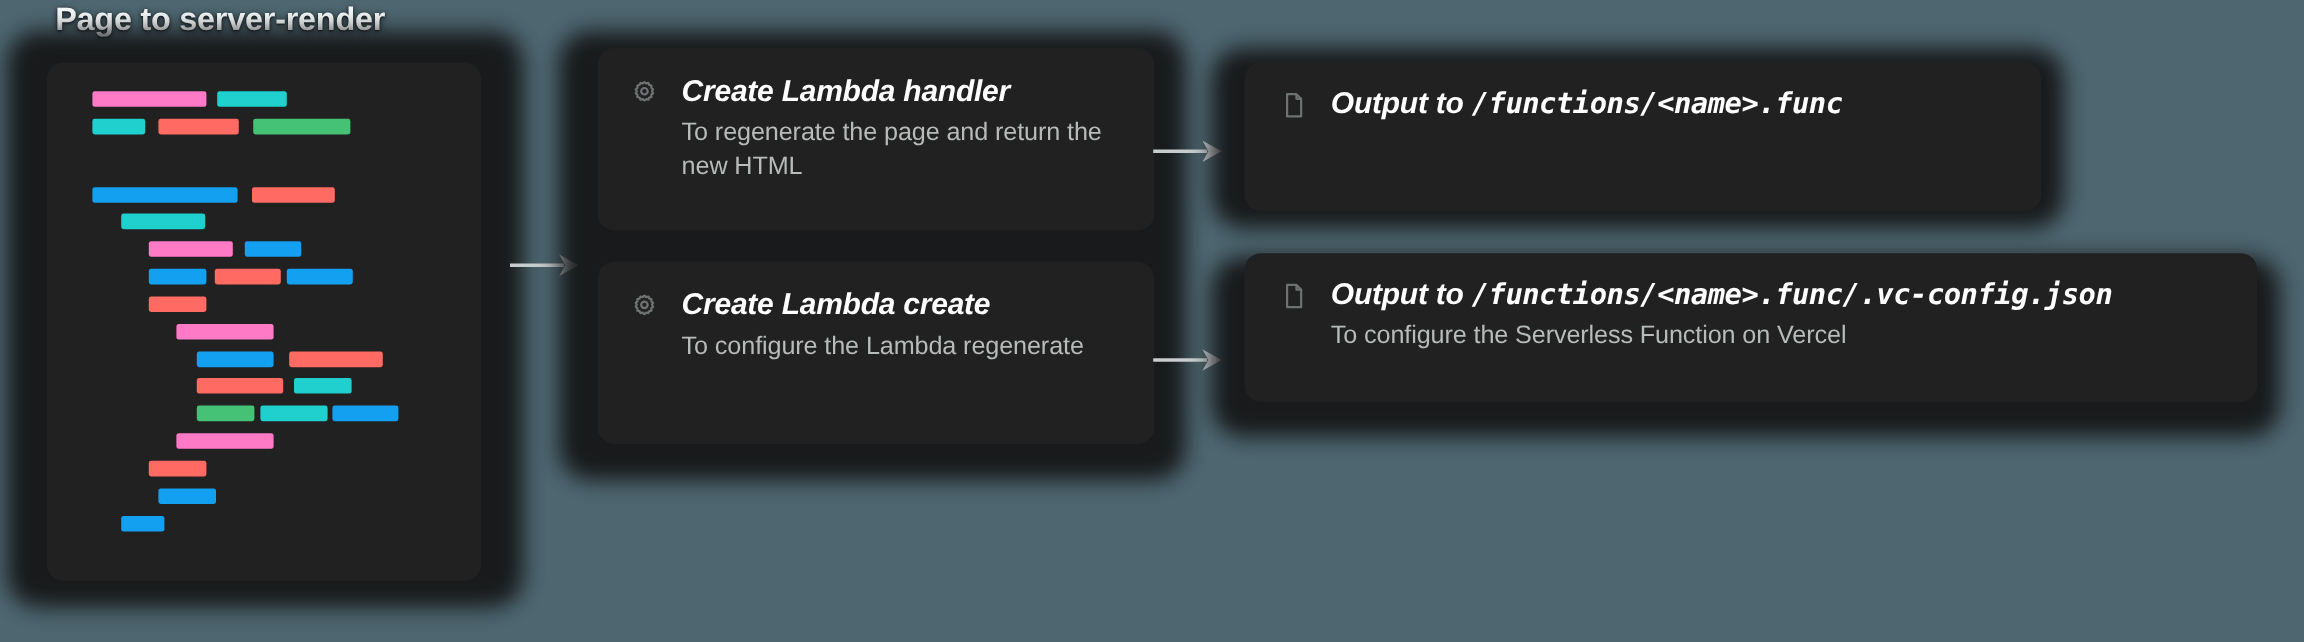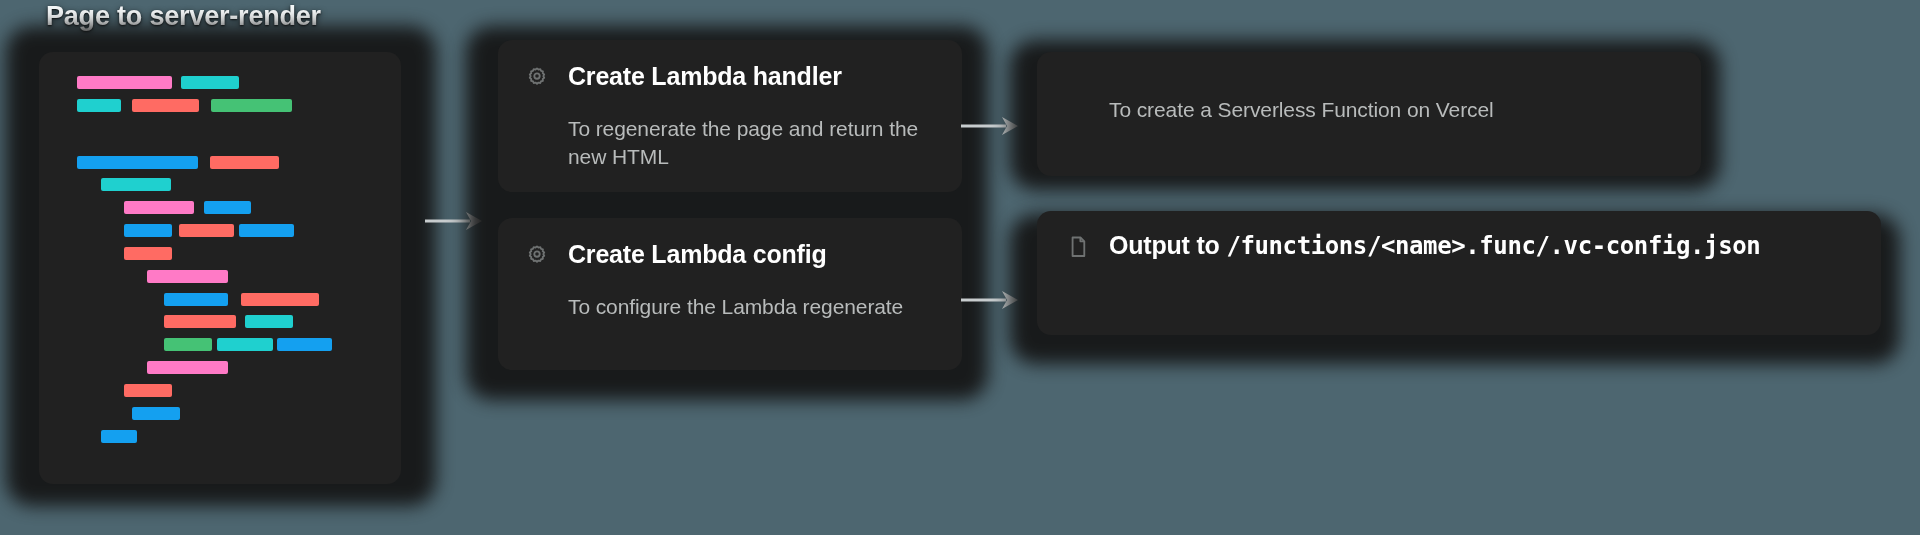--- a/index.html
+++ b/index.html
@@ -93,32 +93,33 @@
     color: #6f7272;
   }
   .card-icon svg { display: block; width: 26px; height: 26px; }
   .card-title {
     font-size: 25px;
     font-weight: 700;
     color: #ffffff;
     line-height: 1.12;
     letter-spacing: -0.2px;
     white-space: nowrap;
+    font-style: italic;
   }
   .card-title .path {
     font-family: "DejaVu Sans Mono", "Liberation Mono", monospace;
     font-weight: 700;
     font-size: 24px;
     letter-spacing: -0.4px;
   }
   .card-sub {
     font-size: 21px;
     color: #b8bbbb;
     line-height: 1.32;
-    margin-top: 24px;
+    margin-top: 6px;
     margin-left: 44px;
     letter-spacing: -0.1px;
   }
 
   #card-lambda-handler { left: 498px; top: 40px;  width: 464px; height: 152px; }
   #card-lambda-config  { left: 498px; top: 218px; width: 464px; height: 152px; }
 
   
   #out1-glow { left: 1010px; top: 40px;  width: 710px; height: 150px; }
   #out2-glow { left: 1010px; top: 214px; width: 890px; height: 150px; }
@@ -203,21 +204,21 @@
   </div>
 
   <div class="card" id="card-lambda-config">
     <div class="card-head">
       <span class="card-icon">
         <svg viewBox="0 0 24 24" aria-hidden="true">
           <path fill="none" stroke="currentColor" stroke-width="1.7" stroke-linejoin="round" d="M12 3.1 13.35 4.2 15.05 3.8 15.75 5.4 17.45 5.8 17.3 7.55 18.65 8.65 17.85 10.2 18.65 11.75 17.3 12.85 17.45 14.6 15.75 15 15.05 16.6 13.35 16.2 12 17.3 10.65 16.2 8.95 16.6 8.25 15 6.55 14.6 6.7 12.85 5.35 11.75 6.15 10.2 5.35 8.65 6.7 7.55 6.55 5.8 8.25 5.4 8.95 3.8 10.65 4.2 Z"></path>
           <circle cx="12" cy="10.2" r="2.5" fill="none" stroke="currentColor" stroke-width="1.7"></circle>
         </svg>
       </span>
-      <span class="card-title">Create Lambda config</span>
+      <span class="card-title">Create Lambda create</span>
     </div>
     <div class="card-sub">To configure the Lambda regenerate</div>
   </div>
 
   <div class="arrow" id="arrow-handler-to-out">
     <svg viewBox="0 0 62 24" width="62" height="24" aria-hidden="true">
       <path d="M1 12 H46" stroke="currentColor" stroke-width="3" fill="none"></path>
       <path d="M42 3 L58 12 L42 21 L47 12 Z" fill="currentColor"></path>
     </svg>
   </div>
@@ -225,30 +226,41 @@
     <svg viewBox="0 0 62 24" width="62" height="24" aria-hidden="true">
       <path d="M1 12 H46" stroke="currentColor" stroke-width="3" fill="none"></path>
       <path d="M42 3 L58 12 L42 21 L47 12 Z" fill="currentColor"></path>
     </svg>
   </div>
 
   <div class="glow" id="out1-glow"></div>
   <div class="glow" id="out2-glow"></div>
 
   <div class="card" id="card-output-func">
-    <div class="card-sub">To create a Serverless Function on Vercel</div>
-  </div>
-
-  <div class="card" id="card-output-config">
     <div class="card-head">
       <span class="card-icon">
         <svg viewBox="0 0 24 24" aria-hidden="true">
           <path fill="none" stroke="currentColor" stroke-width="1.7" stroke-linejoin="round" d="M7 3.2 H14.2 L17.8 6.8 V20.3 H7 Z"></path>
           <path fill="none" stroke="currentColor" stroke-width="1.7" stroke-linejoin="round" d="M14.2 3.2 V6.8 H17.8"></path>
         </svg>
       </span>
       <span class="card-title">
+        <span>Output to </span><span class="path">/functions/&lt;name&gt;.func</span>
+      </span>
+    </div>
+  </div>
+
+  <div class="card" id="card-output-config">
+    <div class="card-head">
+      <span class="card-icon">
+        <svg viewBox="0 0 24 24" aria-hidden="true">
+          <path fill="none" stroke="currentColor" stroke-width="1.7" stroke-linejoin="round" d="M7 3.2 H14.2 L17.8 6.8 V20.3 H7 Z"></path>
+          <path fill="none" stroke="currentColor" stroke-width="1.7" stroke-linejoin="round" d="M14.2 3.2 V6.8 H17.8"></path>
+        </svg>
+      </span>
+      <span class="card-title">
         <span>Output to </span><span class="path">/functions/&lt;name&gt;.func/.vc-config.json</span>
       </span>
     </div>
+    <div class="card-sub">To configure the Serverless Function on Vercel</div>
   </div>
 
 </div>
 
 </body></html>

